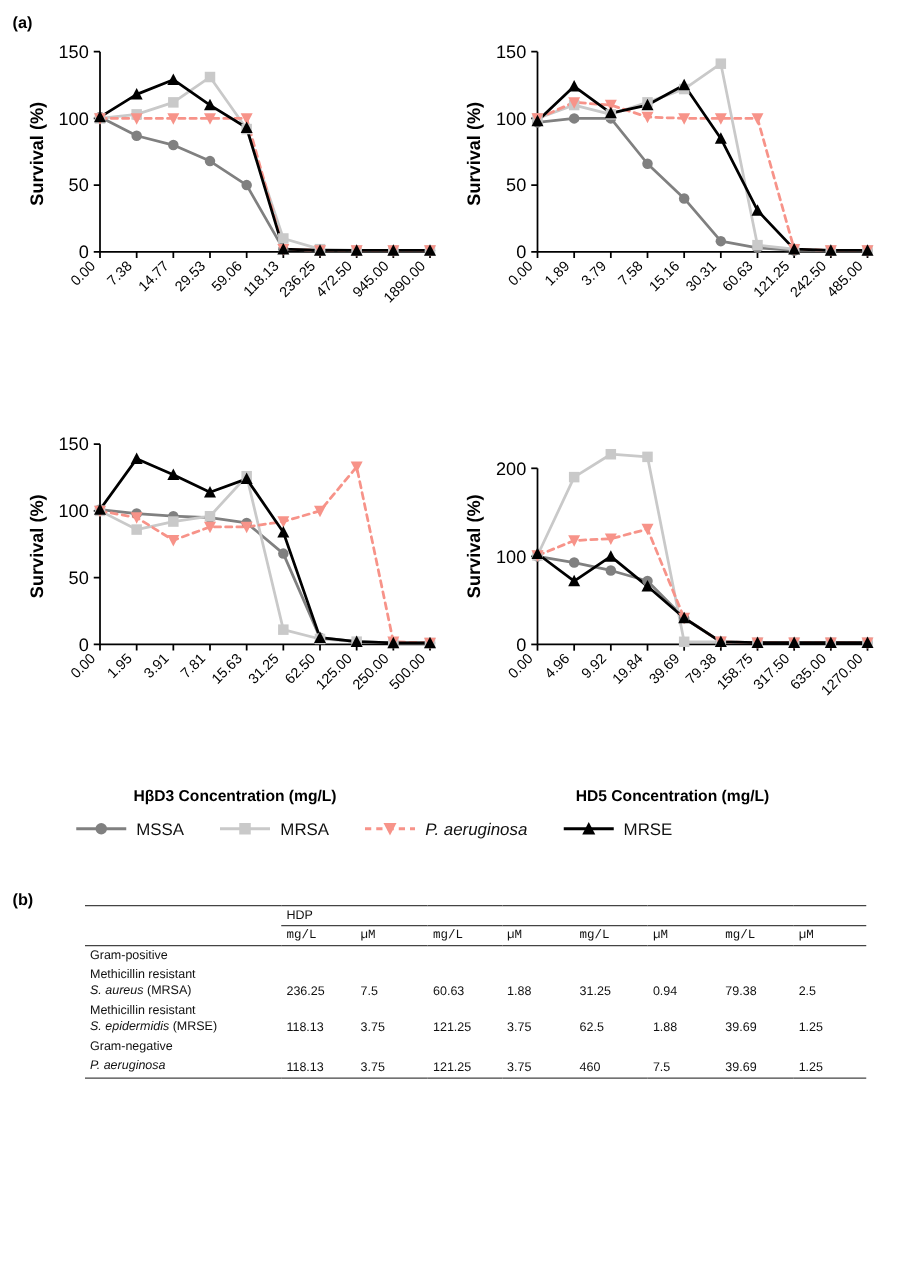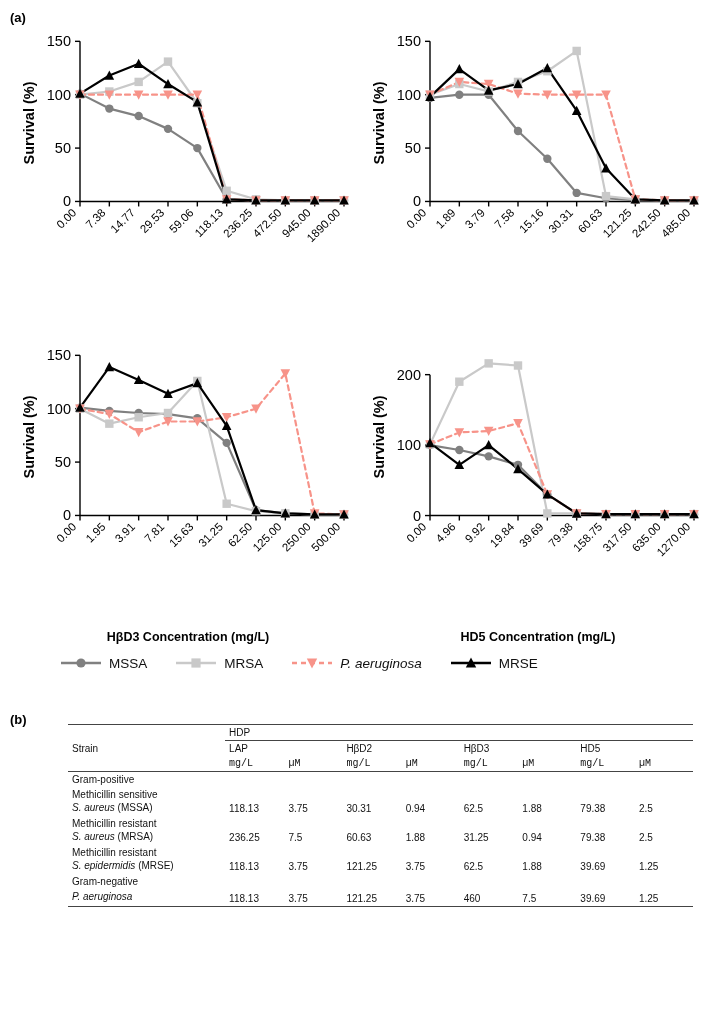--- a/index.html
+++ b/index.html
@@ -441,31 +441,20 @@
       </div>
     </div>
 
   <div class="table-wrap">
     <table class="hdp">
       <tbody id="table-body">
           <tr class="rule-top">
             <td class="strain-cell"></td>
             <td class="hdp-span" colspan="8">HDP</td>
           </tr>
-          <tr>
-            <td class="strain-cell">Strain</td>
-            <td class="num-cell">LAP</td>
-            <td class="num-cell"></td>
-            <td class="num-cell">HβD2</td>
-            <td class="num-cell"></td>
-            <td class="num-cell">HβD3</td>
-            <td class="num-cell"></td>
-            <td class="num-cell">HD5</td>
-            <td class="num-cell"></td>
-          </tr>
           <tr class="rule-bottom">
             <td class="strain-cell"></td>
             <td class="num-cell">mg/L</td>
             <td class="num-cell">µM</td>
             <td class="num-cell">mg/L</td>
             <td class="num-cell">µM</td>
             <td class="num-cell">mg/L</td>
             <td class="num-cell">µM</td>
             <td class="num-cell">mg/L</td>
             <td class="num-cell">µM</td>
@@ -473,34 +462,20 @@
           <tr class="grp-row">
             <td class="strain-cell bold">Gram-positive</td>
             <td class="num-cell"></td>
             <td class="num-cell"></td>
             <td class="num-cell"></td>
             <td class="num-cell"></td>
             <td class="num-cell"></td>
             <td class="num-cell"></td>
             <td class="num-cell"></td>
             <td class="num-cell"></td>
-          </tr>
-          <tr class="data-row">
-            <td class="strain-cell">
-              <div class="strain-line">Methicillin sensitive</div>
-              <div class="strain-line"><span class="italic">S. aureus</span> (MSSA)</div>
-            </td>
-            <td class="num-cell">118.13</td>
-            <td class="num-cell">3.75</td>
-            <td class="num-cell">30.31</td>
-            <td class="num-cell">0.94</td>
-            <td class="num-cell">62.5</td>
-            <td class="num-cell">1.88</td>
-            <td class="num-cell">79.38</td>
-            <td class="num-cell">2.5</td>
           </tr>
           <tr class="data-row">
             <td class="strain-cell">
               <div class="strain-line">Methicillin resistant</div>
               <div class="strain-line"><span class="italic">S. aureus</span> (MRSA)</div>
             </td>
             <td class="num-cell">236.25</td>
             <td class="num-cell">7.5</td>
             <td class="num-cell">60.63</td>
             <td class="num-cell">1.88</td>

